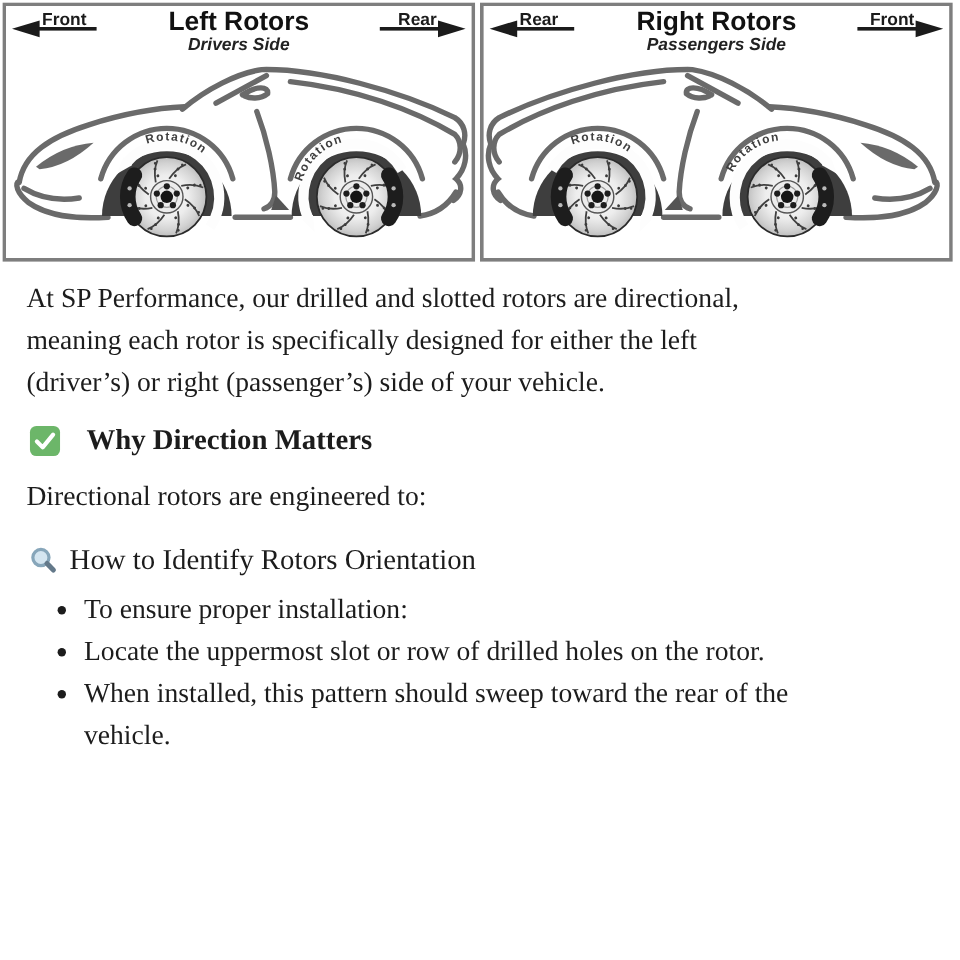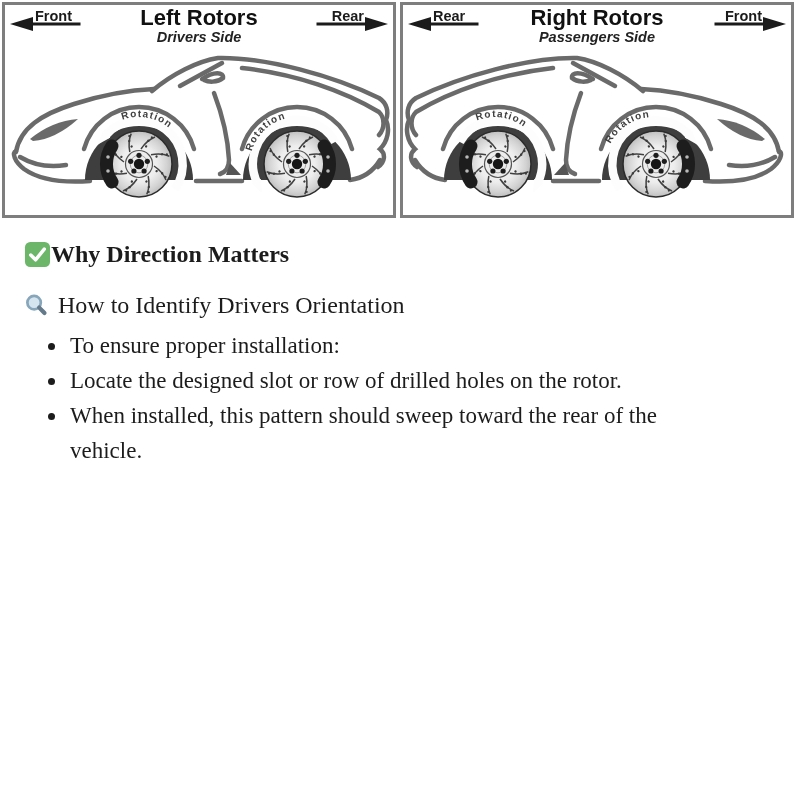--- a/index.html
+++ b/index.html
@@ -15,21 +15,21 @@
   .lblTxt{font-family:"Liberation Sans",sans-serif;font-weight:bold;font-size:14.5px;fill:#1b1b1b;}
   .ptitle{font-family:"Liberation Sans",sans-serif;font-weight:bold;font-size:22px;fill:#111;}
   .psub{font-family:"Liberation Sans",sans-serif;font-weight:bold;font-style:italic;font-size:14.5px;fill:#222;}
   .rot{font-family:"Liberation Sans",sans-serif;font-weight:bold;font-size:10px;fill:#3f3f3f;letter-spacing:1.2px;}
   .carline{stroke:#6a6a6a;stroke-width:4.5;fill:none;stroke-linecap:round;}
 
   
   .content{padding:4px 24px 0 22px;font-size:23px;line-height:35px;}
   .content p{margin:0;white-space:pre-line;}
   p.intro{margin-top:8px;}
-  h2{display:flex;align-items:center;gap:0;font-size:24px;line-height:30px;
+  h2{display:flex;align-items:center;gap:21px;font-size:24px;line-height:30px;
      margin:16px 0 0 2px;font-weight:bold;}
   h2.plain{font-weight:normal;gap:9px;margin-top:21px;}
   p.lead{margin-top:14px;}
   ul{margin:8px 0 0;padding-left:46px;}
   ul.u2{}
   li{padding-left:2px;}
   li span{white-space:pre-line;}
   .emoji{display:inline-flex;flex:0 0 auto;}
 </style>
 </head>
@@ -206,43 +206,47 @@
       <text class="rot"><textPath href="#tpRR" startOffset="6">Rotation</textPath></text>
     </g>
     <g transform="translate(253,162)">
       <text class="rot"><textPath href="#tpRF" startOffset="6">Rotation</textPath></text>
     </g>
   </svg>
 </div>
 
 <div class="content">
 
+  <p class="intro">At SP Performance, our drilled and slotted rotors are directional,
+meaning each rotor is specifically designed for either the left
+(driver’s) or right (passenger’s) side of your vehicle.</p>
 
   <h2>
     <span class="emoji">
       <svg width="27" height="27" viewBox="0 0 28 28">
         <rect x="1" y="1" width="26" height="26" rx="5.5" fill="#6cb669"></rect>
         <path d="M7,14.5 L12,19.5 L21,8.5" fill="none" stroke="#fff" stroke-width="3.6" stroke-linecap="round" stroke-linejoin="round"></path>
       </svg>
     </span>
     <span>Why Direction Matters</span>
   </h2>
 
+  <p class="lead">Directional rotors are engineered to:</p>
 
 
   <h2 class="plain">
     <span class="emoji">
       <svg width="25" height="25" viewBox="0 0 26 26">
         <circle cx="10.5" cy="10" r="7" fill="#d4e5f0" stroke="#87a6ba" stroke-width="2.8"></circle>
         <line x1="15.8" y1="15.2" x2="21.3" y2="20.8" stroke="#64798a" stroke-width="4.4" stroke-linecap="round"></line>
       </svg>
     </span>
-    <span>How to Identify Drivers Orientation</span>
+    <span>How to Identify Rotors Orientation</span>
   </h2>
 
   <ul class="u2">
     <li><span>To ensure proper installation:</span></li>
-    <li><span>Locate the designed slot or row of drilled holes on the rotor.</span></li>
+    <li><span>Locate the uppermost slot or row of drilled holes on the rotor.</span></li>
     <li><span>When installed, this pattern should sweep toward the rear of the
 vehicle.</span></li>
   </ul>
 
 </div>
 
 </body></html>

